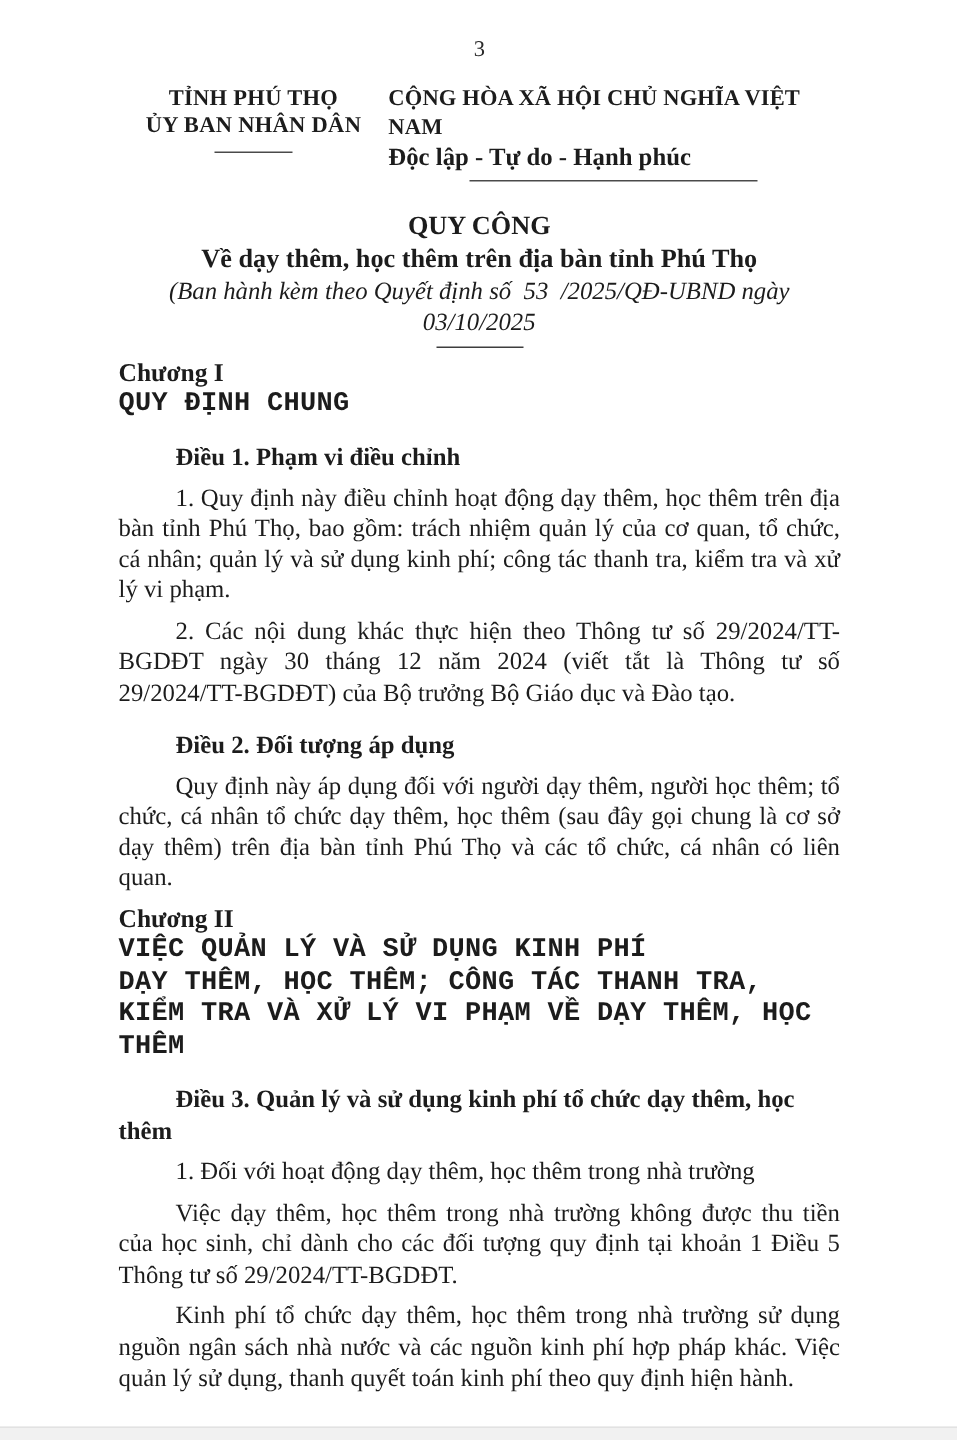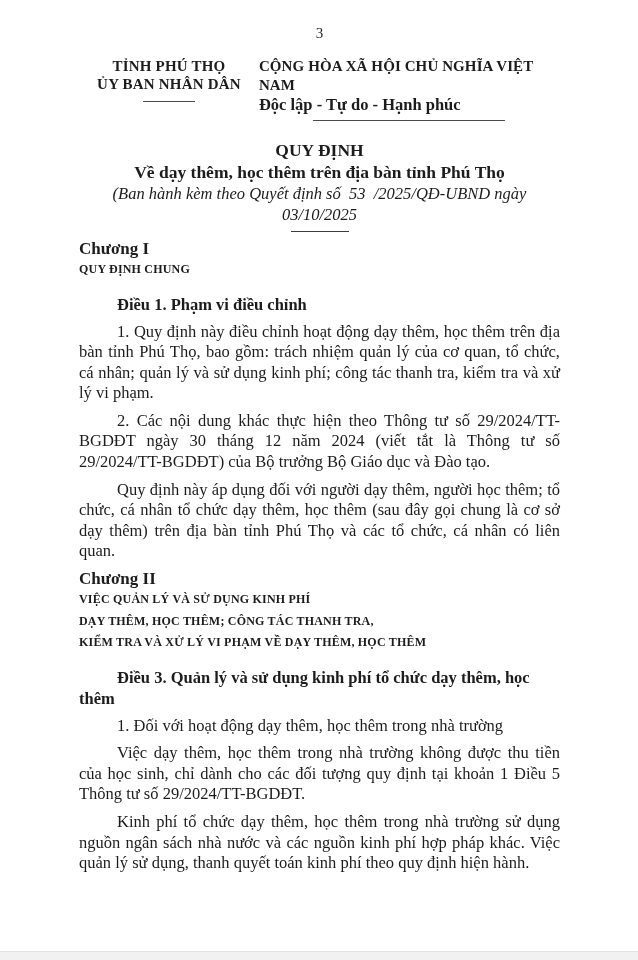--- a/index.html
+++ b/index.html
@@ -78,21 +78,21 @@
     line-height: 21px;
     white-space: pre-wrap;
   }
   .rule-title { width: 58px; border-top: 1.6px solid #3d3d3d; margin-top: 6px; }
   .chapter {
     margin-top: 6px;
     text-align: left;
     font-weight: bold;
   }
   .chapter-label { font-size: 17px; line-height: 21px; }
-  .chapter-title { font-size: 12px; line-height: 21.5px; letter-spacing: 0.2px; }
+  .chapter-title { font-size: 18px; line-height: 21.5px; letter-spacing: 0.2px; font-family: Liberation Mono, monospace; }
   .article-heading {
     font-size: 16.5px;
     font-weight: bold;
     line-height: 21px;
     margin: 13px 0 0 0;
     text-indent: 38px;
     text-align: left;
   }
   .para {
     font-size: 16.5px;
@@ -125,35 +125,36 @@
       <div class="rule rule-left"></div>
     </div>
     <div class="header-right">
       <div class="motto-line1">CỘNG HÒA XÃ HỘI CHỦ NGHĨA VIỆT NAM</div>
       <div class="motto-line2">Độc lập - Tự do - Hạnh phúc</div>
       <div class="rule rule-right"></div>
     </div>
   </div>
 
   <div class="title-block">
-    <div class="doc-title">QUY ĐỊNH</div>
+    <div class="doc-title">QUY CÔNG</div>
     <div class="doc-subtitle">Về dạy thêm, học thêm trên địa bàn tỉnh Phú Thọ</div>
     <div class="doc-issued">(Ban hành kèm theo Quyết định số  53  /2025/QĐ-UBND ngày 03/10/2025</div>
     <div class="rule rule-title"></div>
   </div>
 
   <div class="chapter">
     <div class="chapter-label">Chương I</div>
     <div class="chapter-title">QUY ĐỊNH CHUNG</div>
   </div>
 
   <div class="article-heading">Điều 1. Phạm vi điều chỉnh</div>
   <p class="para">1. Quy định này điều chỉnh hoạt động dạy thêm, học thêm trên địa bàn tỉnh Phú Thọ, bao gồm: trách nhiệm quản lý của cơ quan, tổ chức, cá nhân; quản lý và sử dụng kinh phí; công tác thanh tra, kiểm tra và xử lý vi phạm.</p>
   <p class="para">2. Các nội dung khác thực hiện theo Thông tư số 29/2024/TT-BGDĐT ngày 30 tháng 12 năm 2024 (viết tắt là Thông tư số 29/2024/TT-BGDĐT) của Bộ trưởng Bộ Giáo dục và Đào tạo.</p>
 
+  <div class="article-heading">Điều 2. Đối tượng áp dụng</div>
   <p class="para">Quy định này áp dụng đối với người dạy thêm, người học thêm; tổ chức, cá nhân tổ chức dạy thêm, học thêm (sau đây gọi chung là cơ sở dạy thêm) trên địa bàn tỉnh Phú Thọ và các tổ chức, cá nhân có liên quan.</p>
 
   <div class="chapter">
     <div class="chapter-label">Chương II</div>
     <div class="chapter-title">VIỆC QUẢN LÝ VÀ SỬ DỤNG KINH PHÍ</div>
     <div class="chapter-title">DẠY THÊM, HỌC THÊM; CÔNG TÁC THANH TRA,</div>
     <div class="chapter-title">KIỂM TRA VÀ XỬ LÝ VI PHẠM VỀ DẠY THÊM, HỌC THÊM</div>
   </div>
 
   <div class="article-heading">Điều 3. Quản lý và sử dụng kinh phí tổ chức dạy thêm, học thêm</div>

